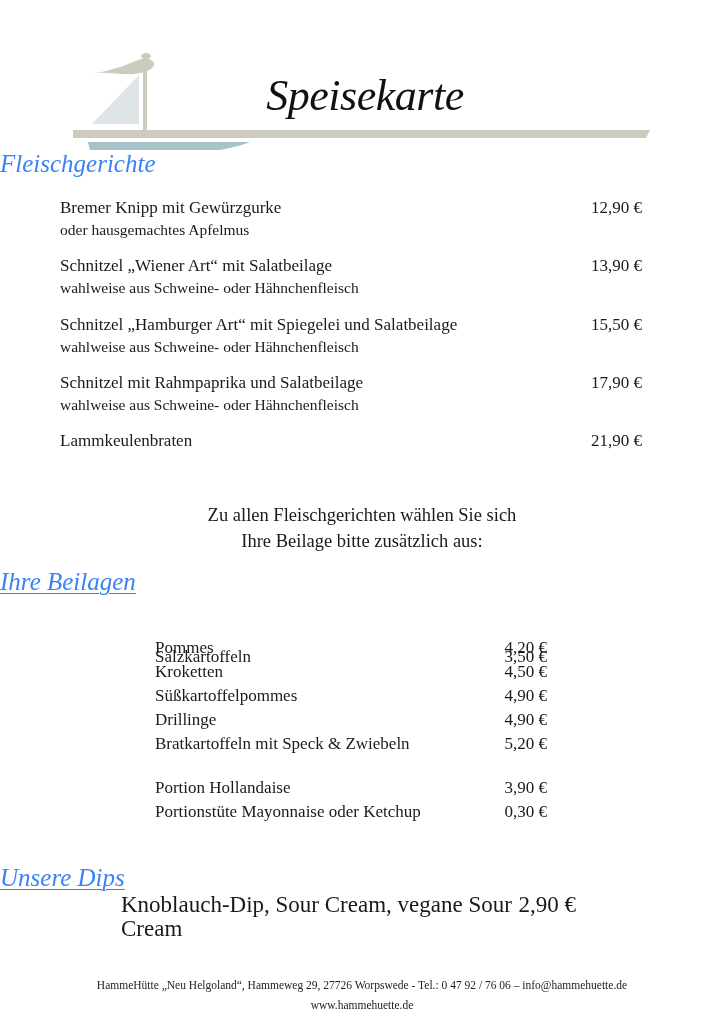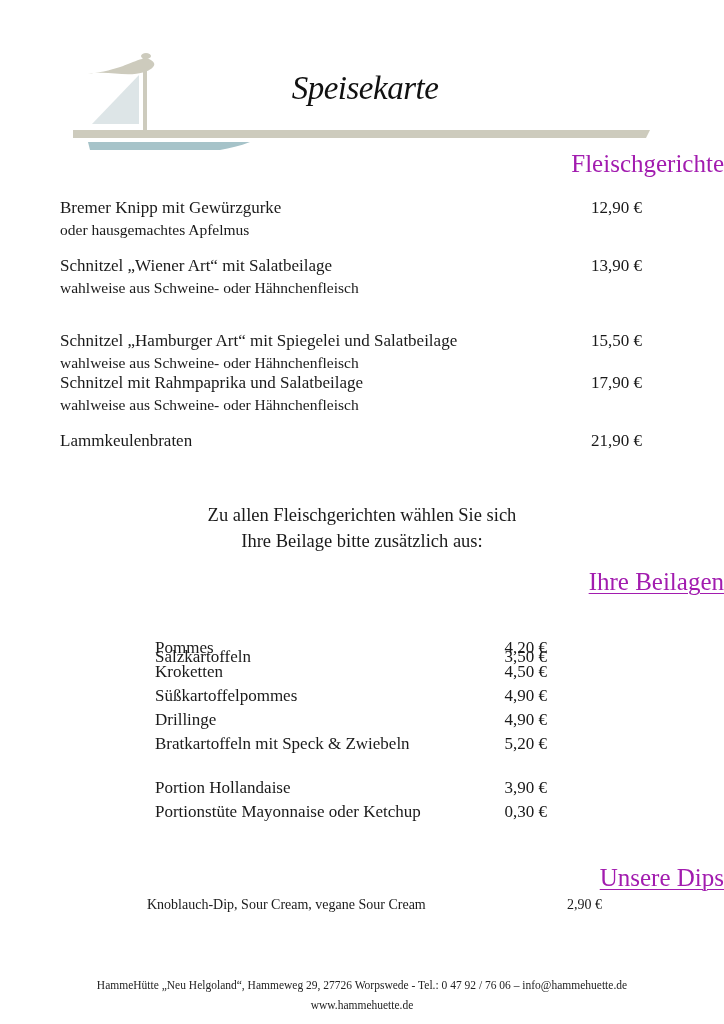--- a/index.html
+++ b/index.html
@@ -5,39 +5,39 @@
     html, body { margin: 0; padding: 0; }
     body {
       width: 724px; height: 1024px; background: #ffffff;
       position: relative; overflow: hidden;
       font-family: "Liberation Serif", "DejaVu Serif", serif;
       color: #1a1a1a;
     }
     #boat { position: absolute; left: 70px; top: 40px; width: 590px; height: 115px; }
     .title {
       position: absolute; left: 0; width: 724px; top: 70px; text-align: center;
-      font-style: italic; font-size: 33px; letter-spacing: -0.5px; color: #111;
+      font-style: italic; font-size: 44px; letter-spacing: -0.5px; color: #111;
       padding-left: 6px; box-sizing: border-box;
     }
     .section-title {
-      position: absolute; left: 0; width: 724px; text-align: right;
-      font-size: 25px; color: #a21caf;
+      position: absolute; left: 0; width: 724px; text-align: left;
+      font-style: italic; font-size: 25px; color: #3b82f6;
     }
     .section-title.u span { text-decoration: underline; text-underline-offset: 3px; text-decoration-thickness: 1px; }
     .dish { position: absolute; left: 60px; width: 582px; }
     .dish .name { font-size: 17px; line-height: 22px; }
     .dish .desc { font-size: 15.5px; line-height: 22px; }
     .dish .price { position: absolute; right: 0; top: 0; font-size: 17px; line-height: 22px; }
     .note {
       position: absolute; left: 0; width: 724px; top: 502px; text-align: center;
       font-size: 18.5px; line-height: 26px;
     }
     .side { position: absolute; left: 155px; width: 392px; height: 24px; font-size: 17px; line-height: 24px; }
     .side .price { position: absolute; right: 0; top: 0; }
-    .dip { position: absolute; left: 147px; width: 455px; top: 893px; font-size: 14px; line-height: 24px; }
+    .dip { position: absolute; left: 121px; width: 455px; top: 893px; font-size: 23px; line-height: 24px; }
     .dip .price { position: absolute; right: 0; top: 0; }
     .footer {
       position: absolute; left: 0; width: 724px; text-align: center;
       font-size: 11.5px; line-height: 20px; color: #222;
     }
   </style>
 </head>
 <body>
 
 <svg id="boat" viewBox="0 0 590 115" xmlns="http://www.w3.org/2000/svg">
@@ -62,21 +62,21 @@
 <div class="dish" style="top:197px;">
   <div class="name">Bremer Knipp mit Gewürzgurke</div>
   <div class="desc">oder hausgemachtes Apfelmus</div>
   <div class="price">12,90 €</div>
 </div>
 <div class="dish" style="top:255px;">
   <div class="name">Schnitzel „Wiener Art“ mit Salatbeilage</div>
   <div class="desc">wahlweise aus Schweine- oder Hähnchenfleisch</div>
   <div class="price">13,90 €</div>
 </div>
-<div class="dish" style="top:314px;margin-top:16px;">
+<div class="dish" style="top:314px;">
   <div class="name">Schnitzel „Hamburger Art“ mit Spiegelei und Salatbeilage</div>
   <div class="desc">wahlweise aus Schweine- oder Hähnchenfleisch</div>
   <div class="price">15,50 €</div>
 </div>
 <div class="dish" style="top:372px;">
   <div class="name">Schnitzel mit Rahmpaprika und Salatbeilage</div>
   <div class="desc">wahlweise aus Schweine- oder Hähnchenfleisch</div>
   <div class="price">17,90 €</div>
 </div>
 <div class="dish" style="top:430px;">

